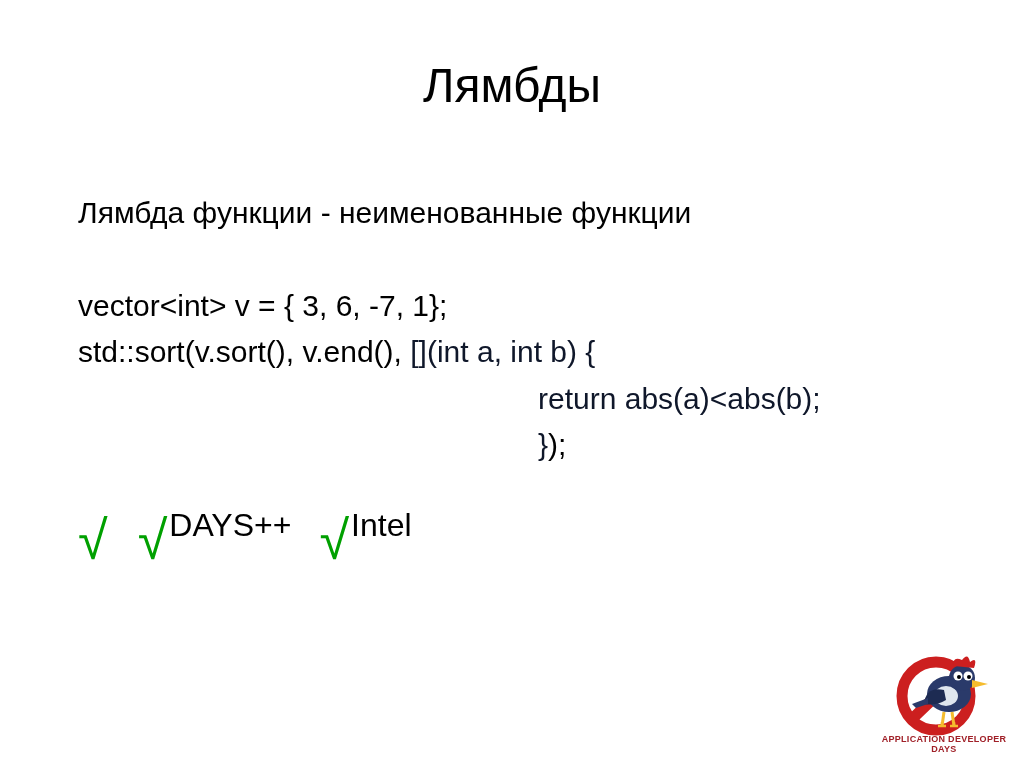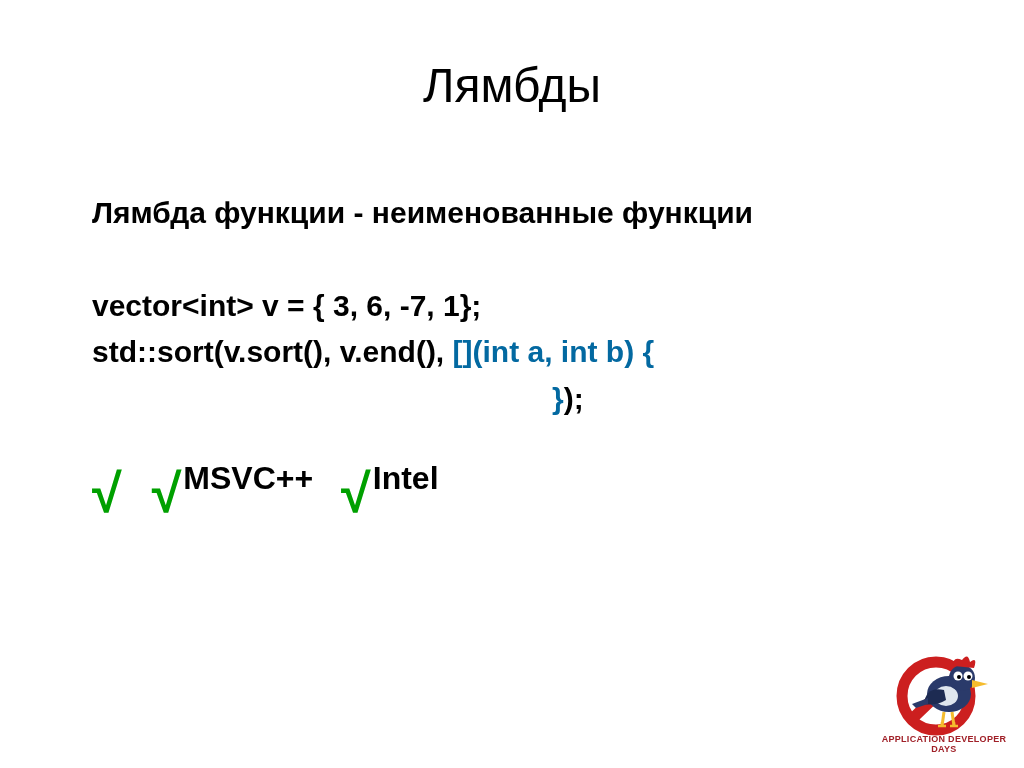--- a/index.html
+++ b/index.html
@@ -23,27 +23,26 @@
     top: 58px;
     left: 0;
     width: 100%;
     text-align: center;
     font-size: 48px;
     font-weight: normal;
   }
   .body {
     position: absolute;
     top: 190px;
-    left: 92px;
+    left: 78px;
     right: 78px;
     font-size: 30px;
     line-height: 1.55;
-    font-weight: bold;
   }
-  .red { color: #0369a1; }
+  .red { color: #0f172a; }
   .indent1 { padding-left: 460px; }
   .checks {
     margin-top: 32px;
     display: flex;
     align-items: flex-end;
     gap: 28px;
     font-size: 32px;
   }
   .check-item {
     display: inline-flex;
@@ -91,32 +90,35 @@
     <div>Лямбда функции - неименованные функции</div>
 
     <div style="height:46px"></div>
 
     <div>vector&lt;int&gt; v = { 3, 6, -7, 1};</div>
 
     <div>
       <span>std::sort(v.sort(), v.end(), </span><span class="red">[](int a, int b) {</span>
     </div>
 
+    <div class="indent1">
+      <span class="red">return abs(a)&lt;abs(b);</span>
+    </div>
 
     <div class="indent1">
       <span class="red">}</span><span>);</span>
     </div>
 
     <div class="checks">
       <span class="check-item">
         <span class="check">√</span>
       </span>
       <span class="check-item">
         <span class="check">√</span>
-          <span>MSVC++</span>
+          <span>DAYS++</span>
       </span>
       <span class="check-item">
         <span class="check">√</span>
           <span>Intel</span>
       </span>
     </div>
 
   </div>
 
   <div class="logo">

